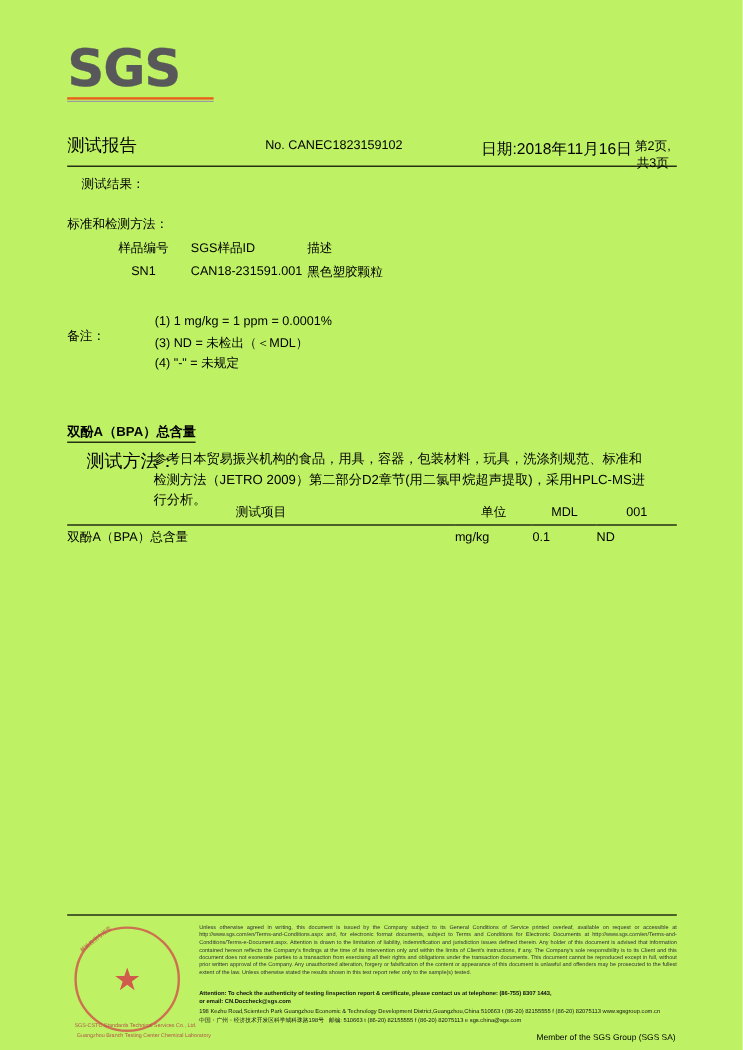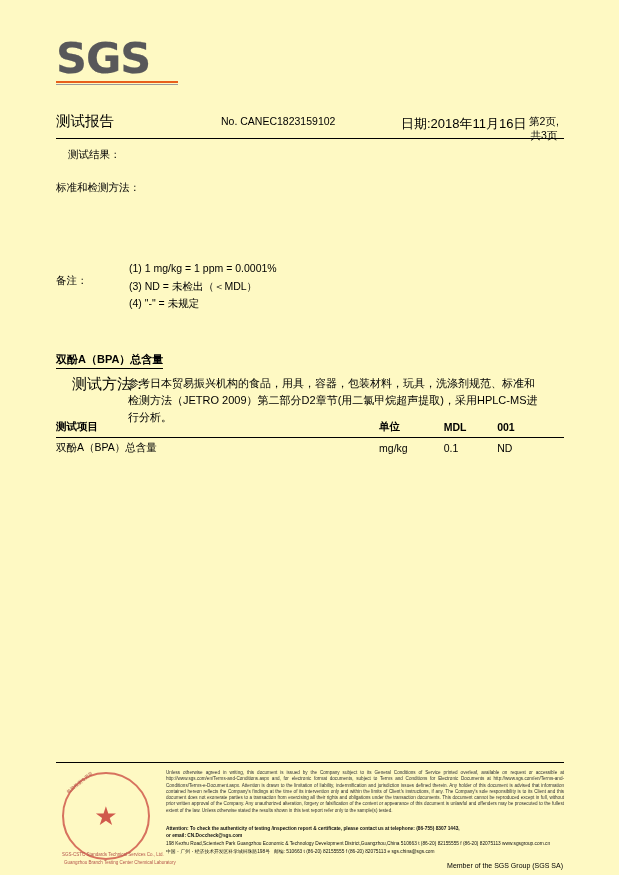--- a/index.html
+++ b/index.html
@@ -12,21 +12,21 @@
     height: 875px;
     font-family: "Liberation Sans", sans-serif;
     color: #000;
     position: relative;
     overflow: hidden;
   }
   .page {
     position: relative;
     width: 619px;
     height: 875px;
-    background: #fef9c3;
+    background: #bef264;
   }
 
   
   .logo-block {
     position: absolute;
     left: 56px;
     top: 36px;
     width: 130px;
   }
   .sgs-logo {
@@ -159,22 +159,22 @@
   
   .res-table {
     position: absolute;
     left: 56px;
     top: 418px;
     width: 508px;
     font-size: 10.5px;
     border-collapse: collapse;
   }
   .res-table th {
-    font-weight: bold;
-    text-align: left;
+    font-weight: normal;
+    text-align: center;
     padding: 2px 0 3px 0;
     border-bottom: 1px solid #000;
   }
   .res-table td {
     padding: 3px 0 0 0;
     border: 0;
   }
   .th-item { width: 290px; }
   .th-unit { width: 58px; }
   .th-mdl  { width: 48px; }
@@ -277,20 +277,34 @@
     <div class="doc-no">No. CANEC1823159102</div>
     <div class="doc-date">日期:2018年11月16日</div>
     <div class="doc-page">第2页,共3页</div>
   </div>
   <div class="hr-main"></div>
 
   <div class="blk label-results">测试结果：</div>
 
   <div class="blk label-sampledesc">标准和检测方法：</div>
 
+  <table class="sample-table">
+    <tbody>
+        <tr class="st-head">
+      <td class="col-no center">样品编号</td>
+      <td class="col-id">SGS样品ID</td>
+      <td class="col-desc">描述</td>
+    </tr>
+    <tr>
+      <td class="col-no center">SN1</td>
+      <td class="col-id">CAN18-231591.001</td>
+      <td class="col-desc">黑色塑胶颗粒</td>
+    </tr>
+  </tbody>
+    </table>
 
   <div class="blk label-remarks">备注：</div>
   <div class="remarks-list">
     <div>(1) 1 mg/kg = 1 ppm = 0.0001%</div>
     <div>(3) ND = 未检出（＜MDL）</div>
     <div>(4) "-" = 未规定</div>
   </div>
 
   <div class="section-head">双酚A（BPA）总含量</div>
   <div class="method-label">测试方法：</div>

